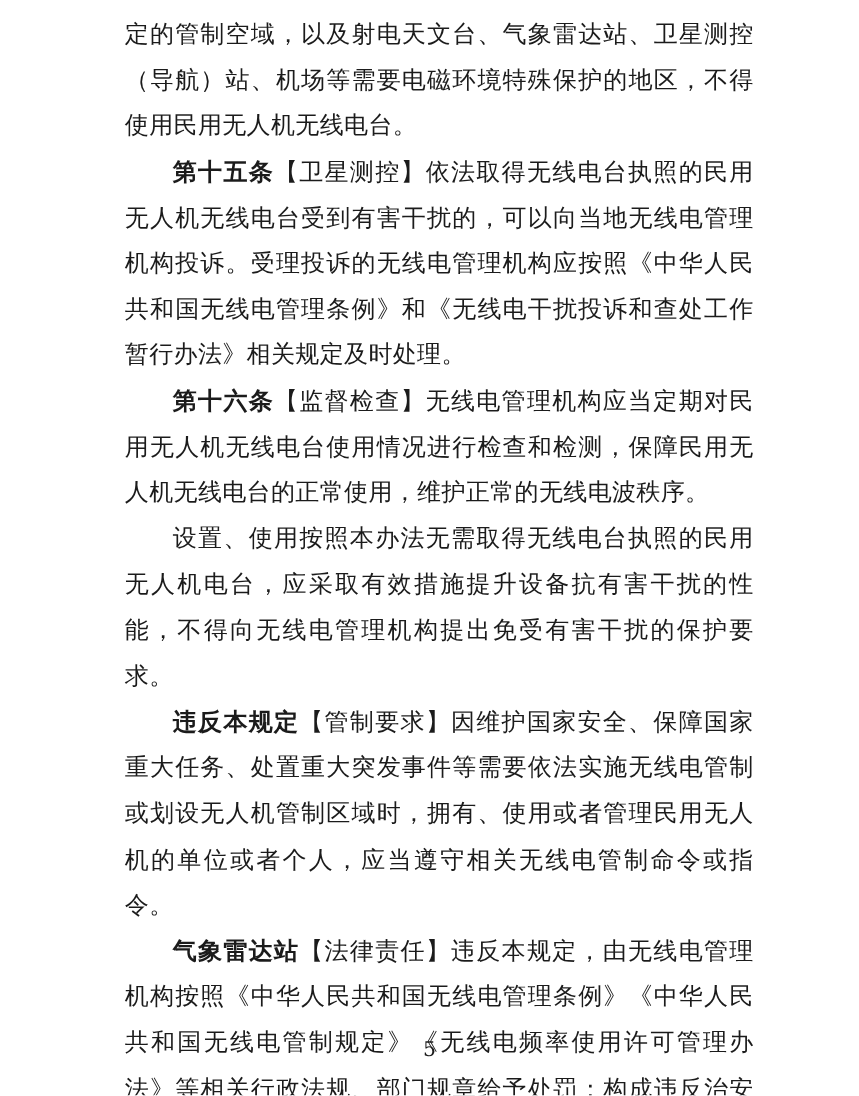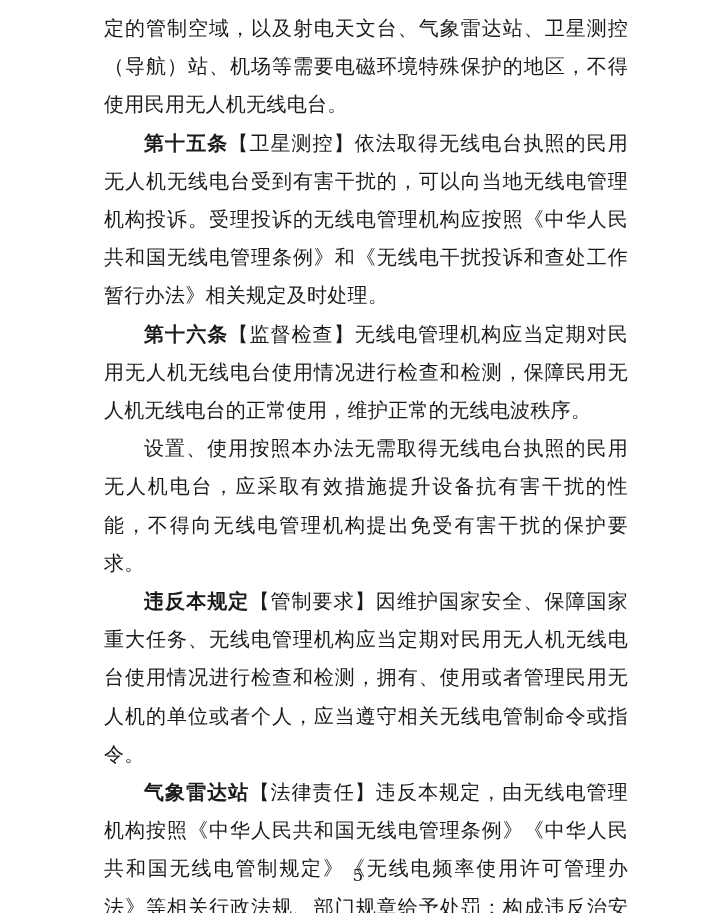--- a/index.html
+++ b/index.html
@@ -56,21 +56,21 @@
   <div class="text-block">
 
     <p class="para"><span class="article-heading"></span><span>定的管制空域，以及射电天文台、气象雷达站、卫星测控（导航）站、机场等需要电磁环境特殊保护的地区，不得使用民用无人机无线电台。</span></p>
 
     <p class="para indent"><span class="article-heading">第十五条</span><span>【卫星测控】依法取得无线电台执照的民用无人机无线电台受到有害干扰的，可以向当地无线电管理机构投诉。受理投诉的无线电管理机构应按照《中华人民共和国无线电管理条例》和《无线电干扰投诉和查处工作暂行办法》相关规定及时处理。</span></p>
 
     <p class="para indent"><span class="article-heading">第十六条</span><span>【监督检查】无线电管理机构应当定期对民用无人机无线电台使用情况进行检查和检测，保障民用无人机无线电台的正常使用，维护正常的无线电波秩序。</span></p>
 
     <p class="para indent"><span class="article-heading"></span><span>设置、使用按照本办法无需取得无线电台执照的民用无人机电台，应采取有效措施提升设备抗有害干扰的性能，不得向无线电管理机构提出免受有害干扰的保护要求。</span></p>
 
-    <p class="para indent"><span class="article-heading">违反本规定</span><span>【管制要求】因维护国家安全、保障国家重大任务、无线电管理机构应当定期对民用无人机无线电台使用情况进行检查和检测，拥有、使用或者管理民用无人机的单位或者个人，应当遵守相关无线电管制命令或指令。</span></p>
+    <p class="para indent"><span class="article-heading">违反本规定</span><span>【管制要求】因维护国家安全、保障国家重大任务、处置重大突发事件等需要依法实施无线电管制或划设无人机管制区域时，拥有、使用或者管理民用无人机的单位或者个人，应当遵守相关无线电管制命令或指令。</span></p>
 
     <p class="para indent"><span class="article-heading">气象雷达站</span><span>【法律责任】违反本规定，由无线电管理机构按照《中华人民共和国无线电管理条例》《中华人民共和国无线电管制规定》《无线电频率使用许可管理办法》等相关行政法规、部门规章给予处罚；构成违反治安管理行为的，</span></p>
 
   </div>
 
   <div class="page-number">5</div>
 
 </div>
 
 </body></html>

